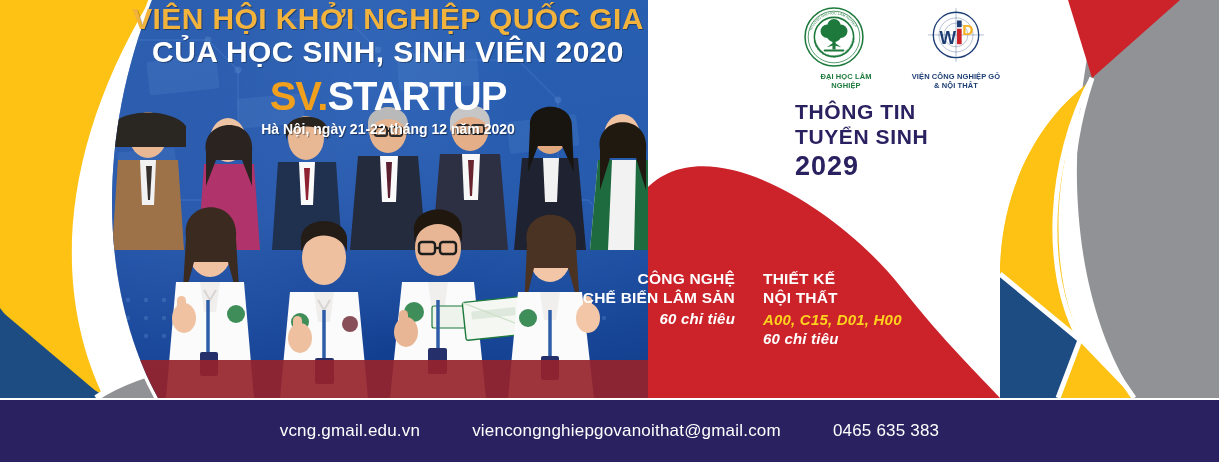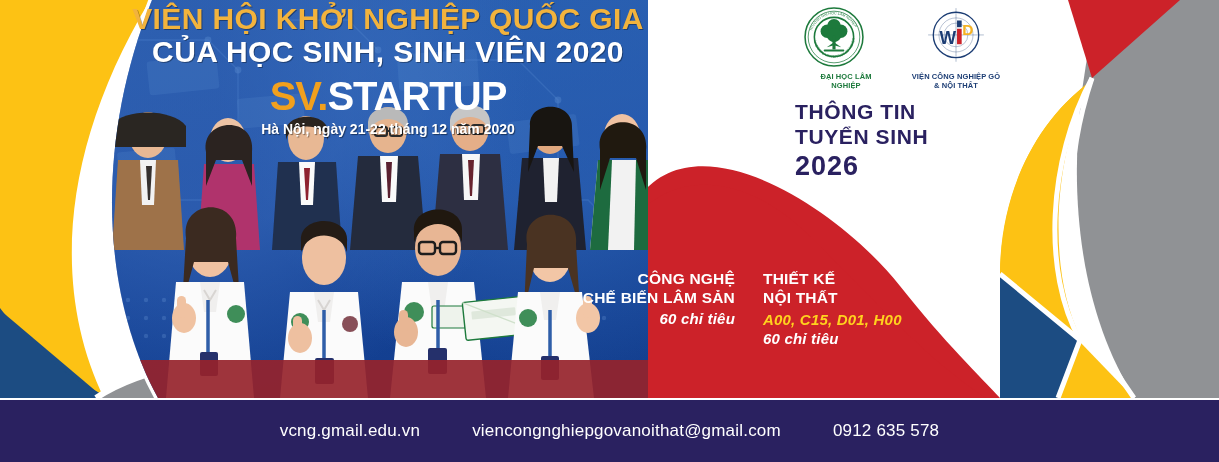--- a/index.html
+++ b/index.html
@@ -370,21 +370,21 @@
       <div class="logo-cap cap-blue">
         <div>VIỆN CÔNG NGHIỆP GỖ</div>
         <div>&amp; NỘI THẤT</div>
       </div>
     </div>
   </div>
 
   <div class="info-title">
     <div class="l1">THÔNG TIN</div>
     <div class="l2">TUYỂN SINH</div>
-    <div class="l3">2026</div>
+    <div class="l3">2029</div>
   </div>
 
   <div class="majors">
     <div class="major m1">
       <div class="m-name">
         <div>CÔNG NGHỆ</div>
         <div>CHẾ BIẾN LÂM SẢN</div>
       </div>
       <div class="m-quota">60 chỉ tiêu</div>
     </div>
@@ -395,16 +395,16 @@
         <div>NỘI THẤT</div>
       </div>
       <div class="m-codes">A00, C15, D01, H00</div>
       <div class="m-quota">60 chỉ tiêu</div>
     </div>
   </div>
 
   <div class="footer">
     <span>vcng.gmail.edu.vn</span>
     <span>viencongnghiepgovanoithat@gmail.com</span>
-    <span>0912 635 578</span>
+    <span>0465 635 383</span>
   </div>
 
 </div>
 
 </body></html>

